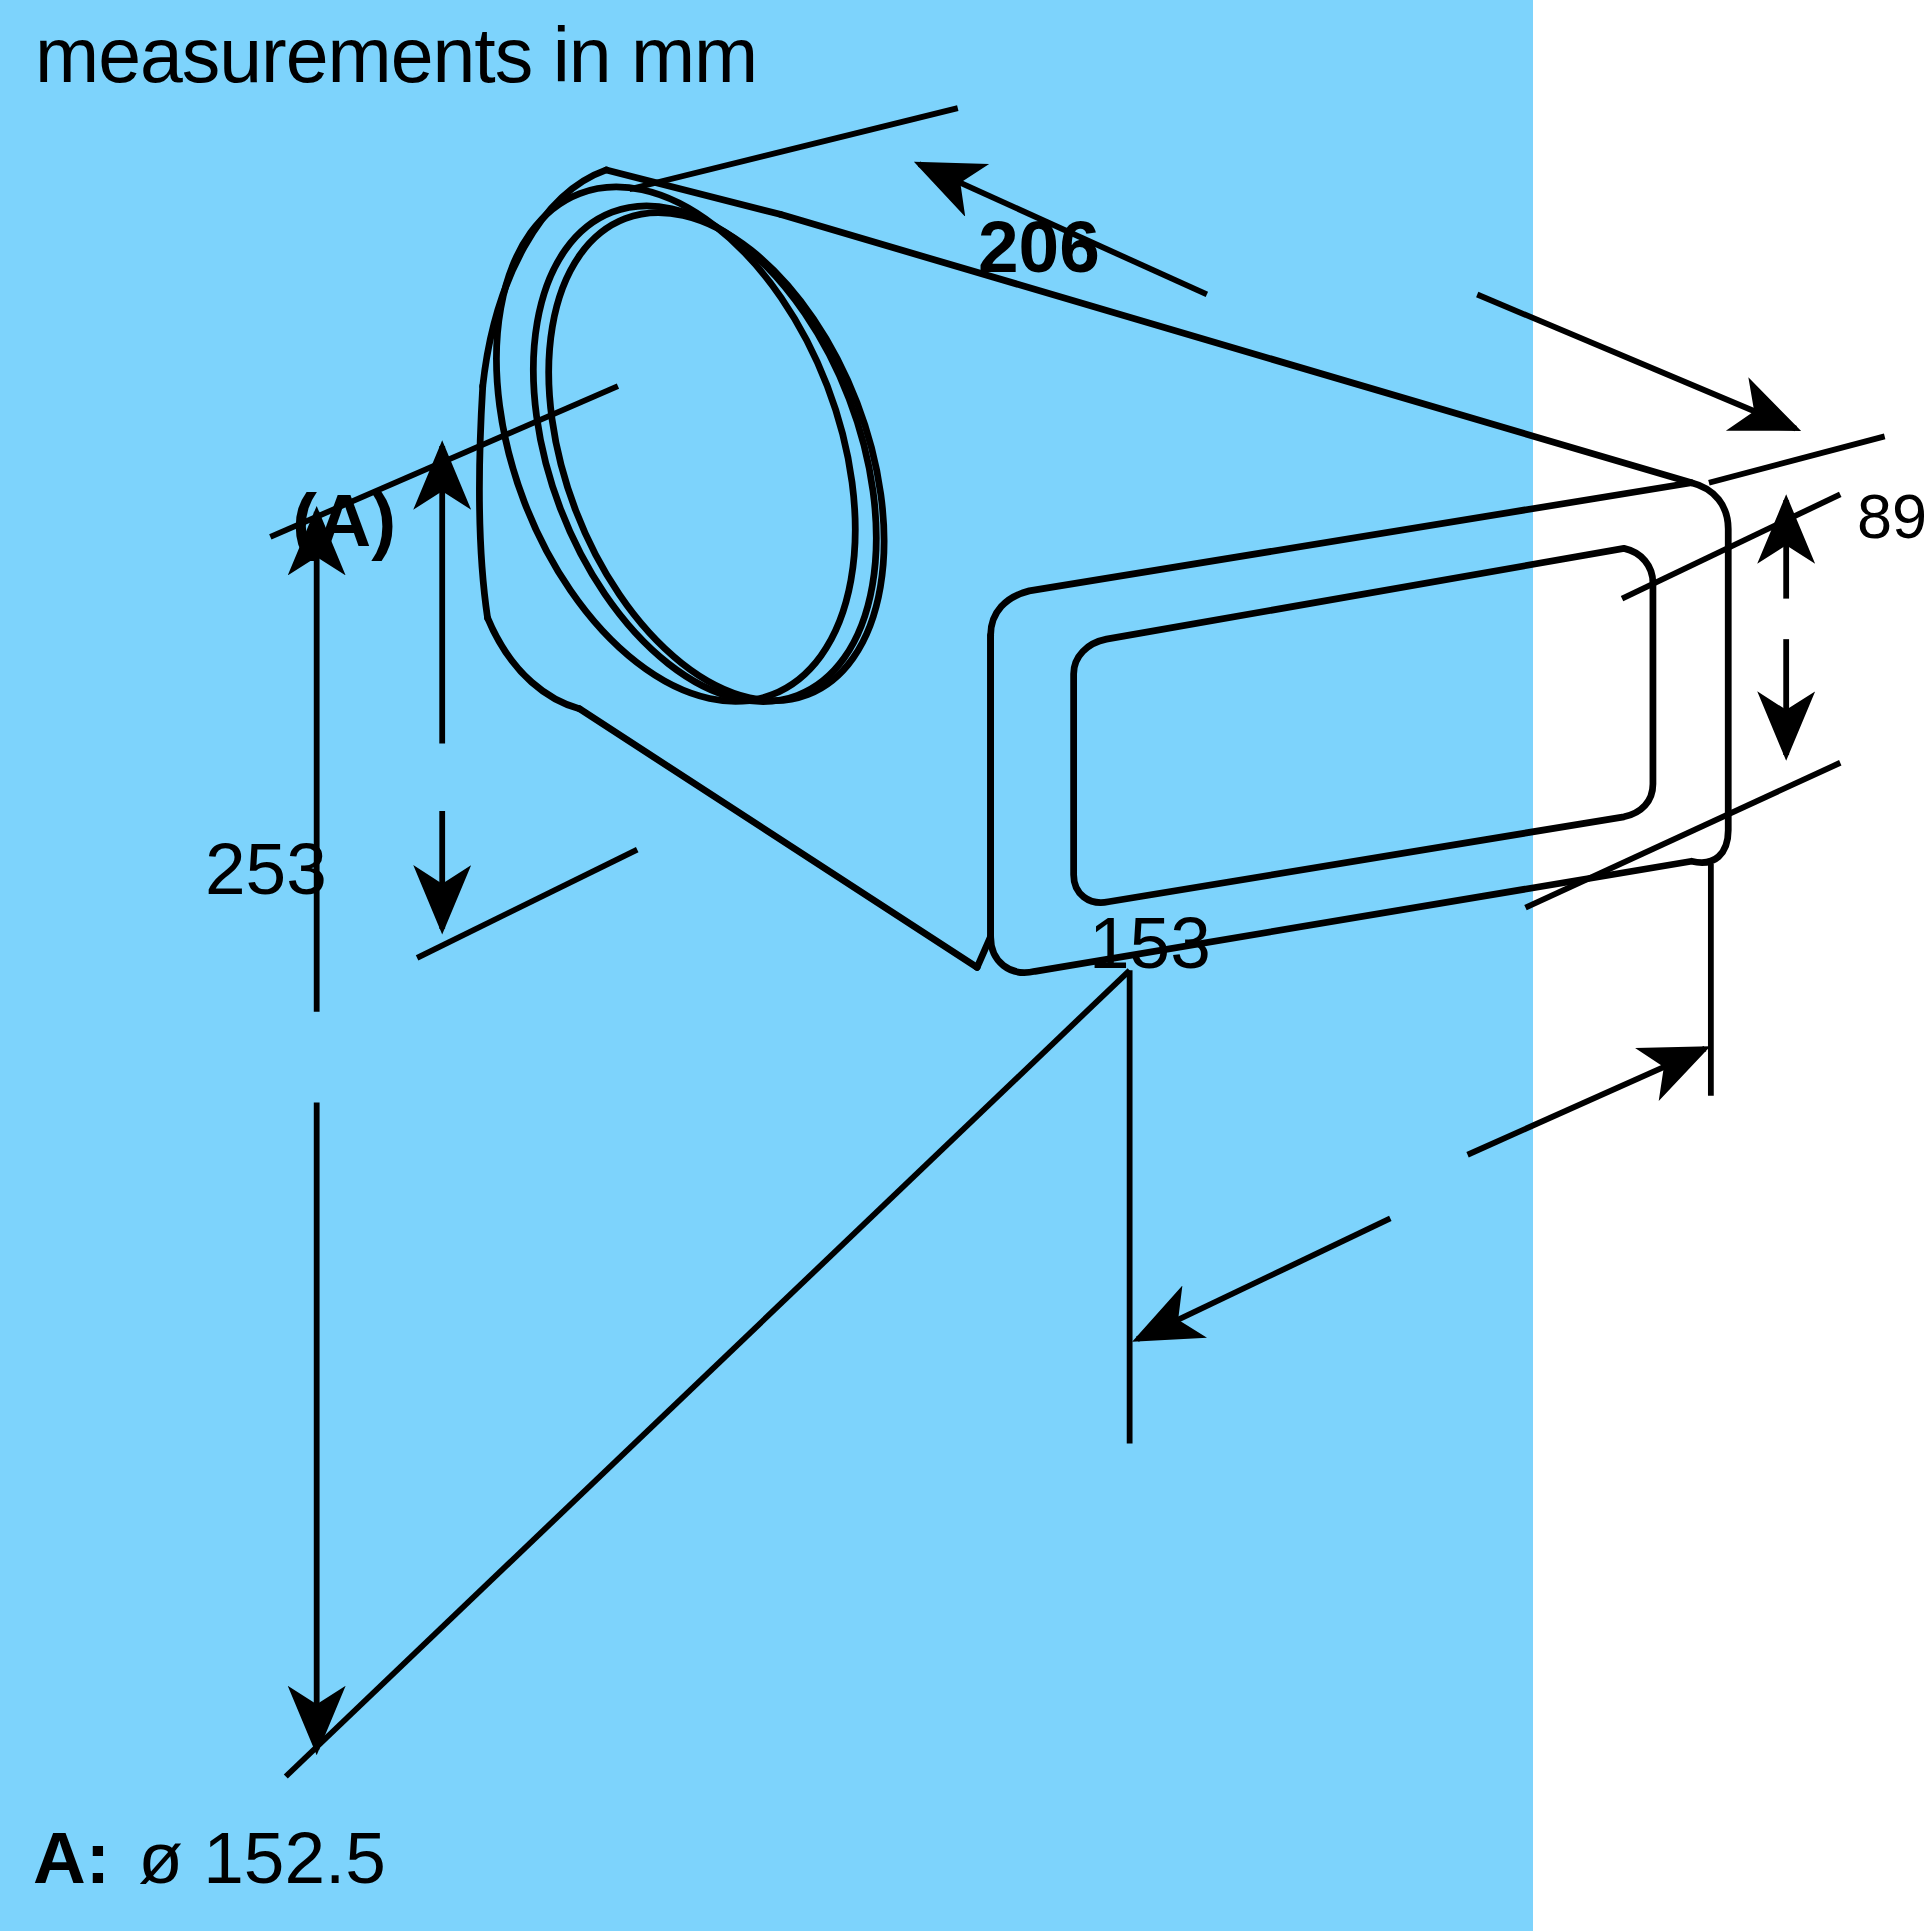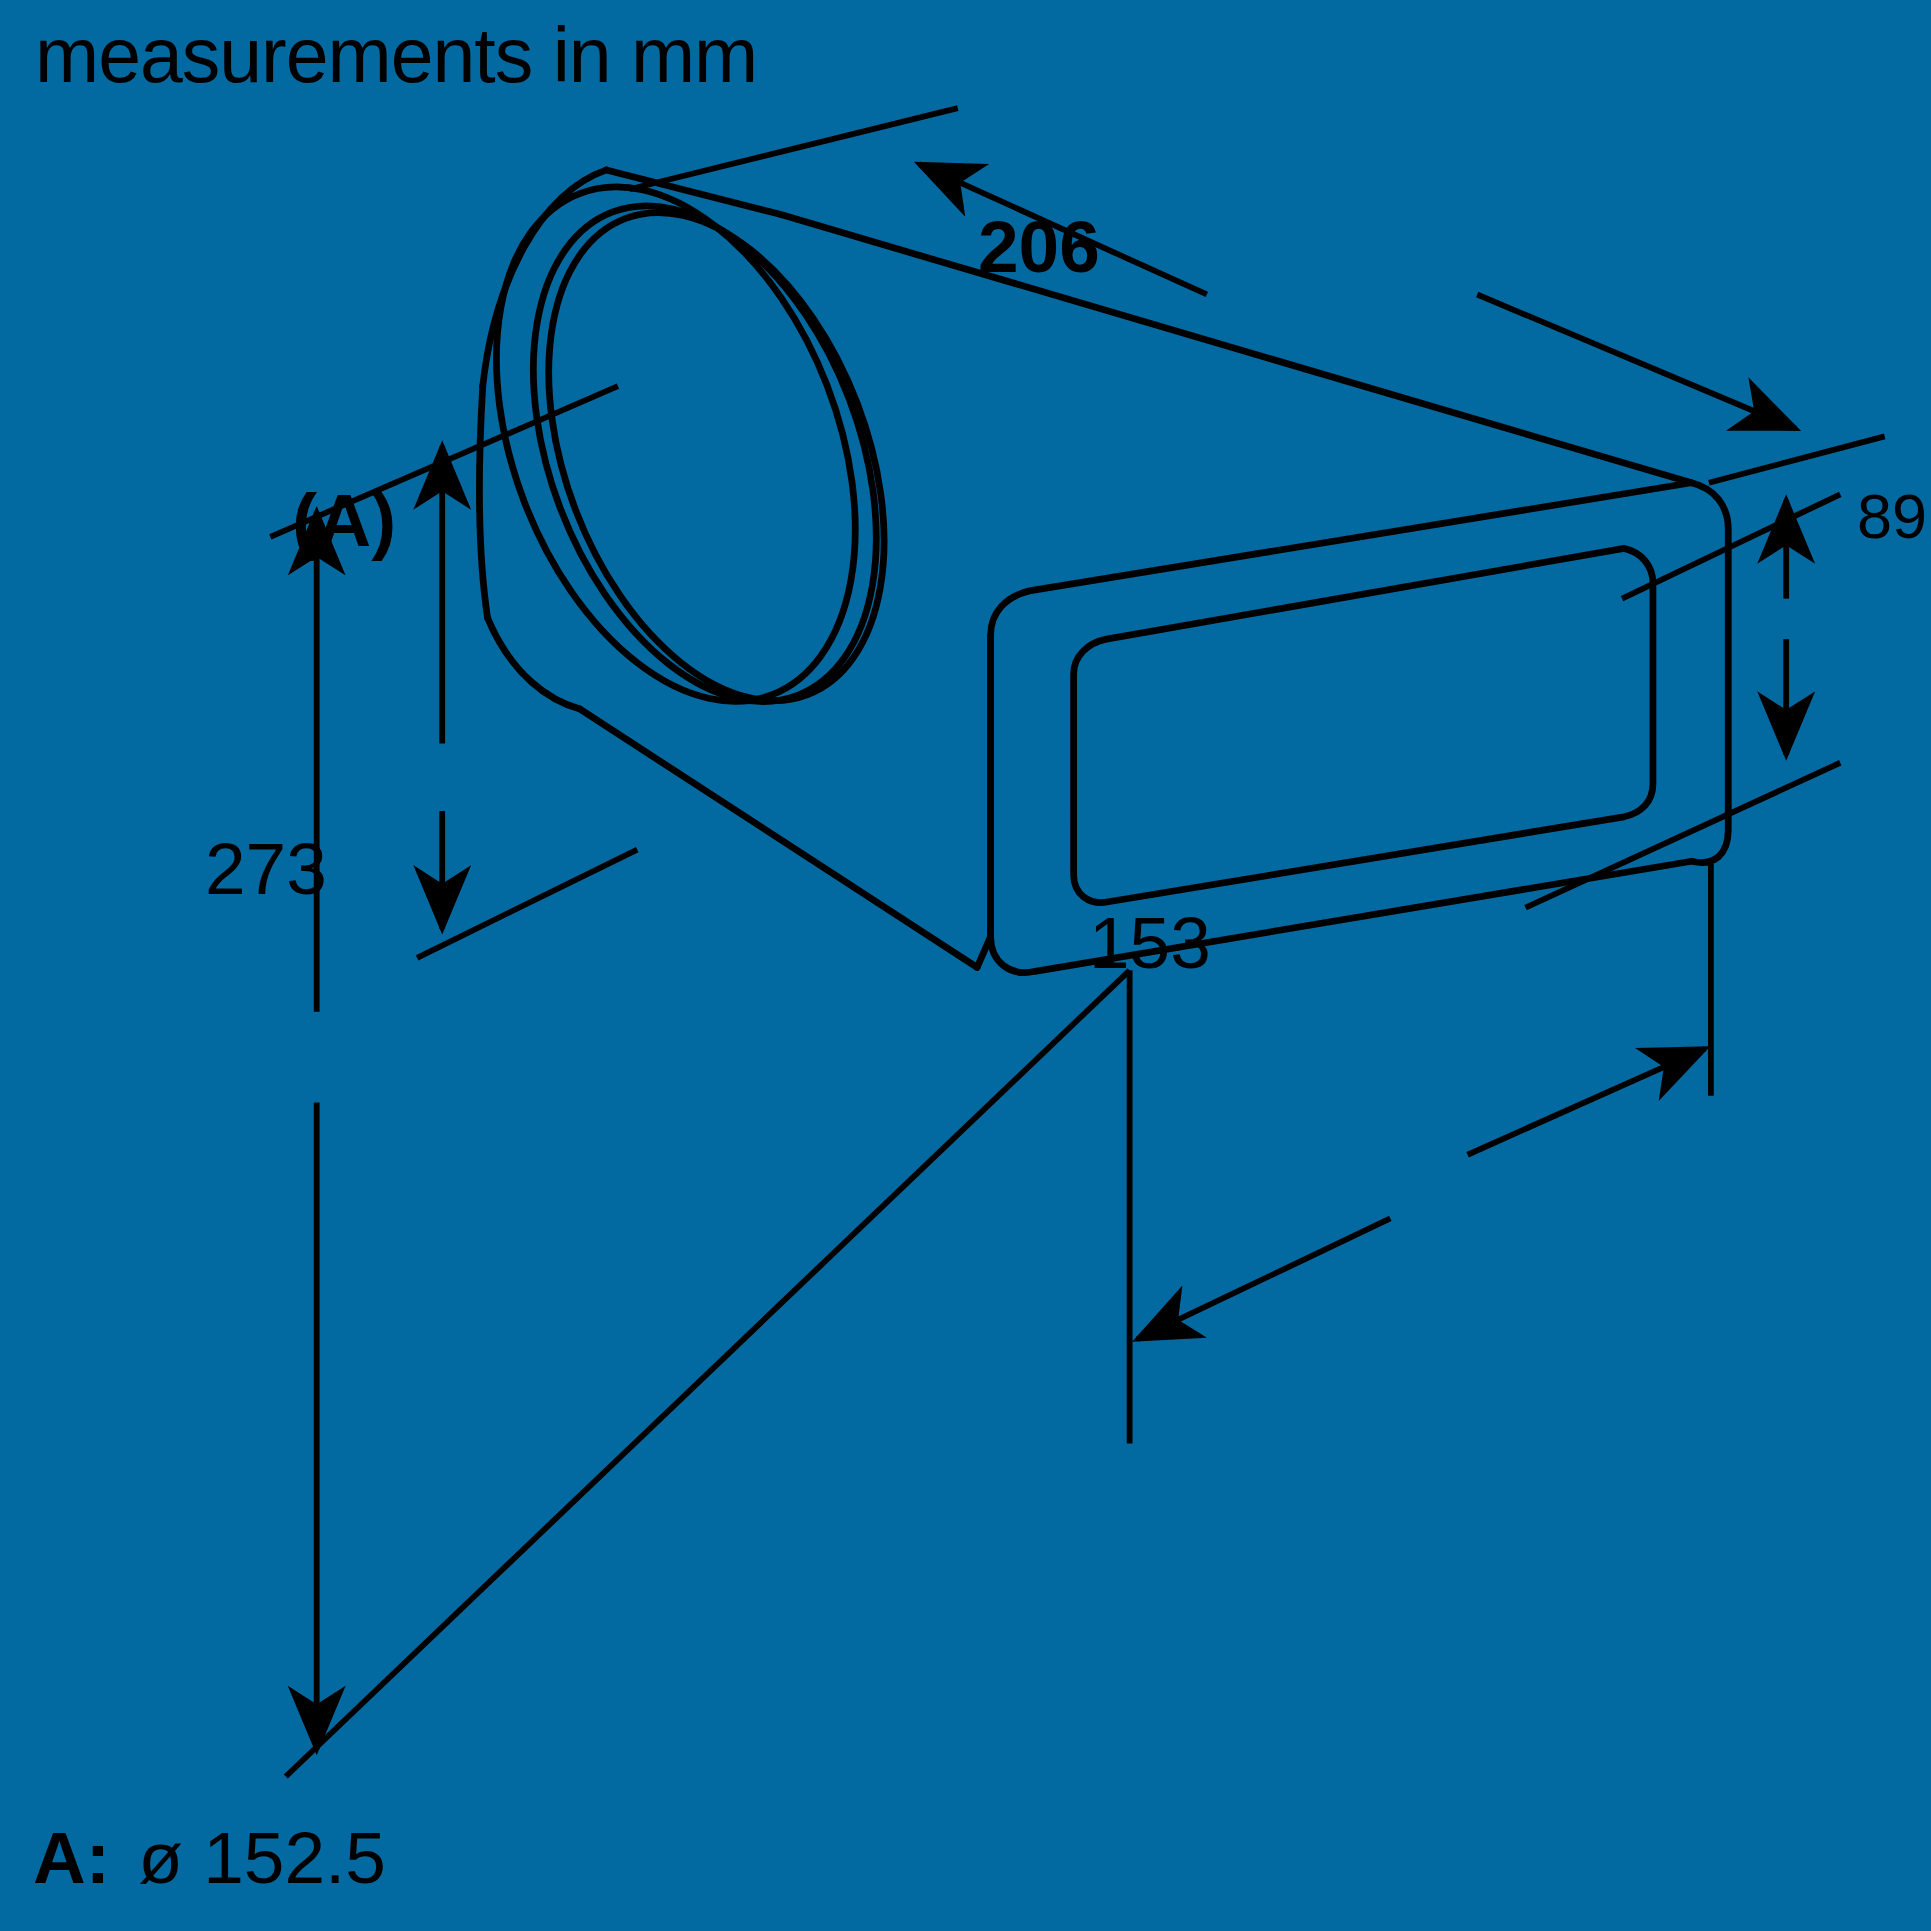--- a/index.html
+++ b/index.html
@@ -8,23 +8,23 @@
     background: #ffffff;
   }
   body {
     width: 1931px;
     height: 1931px;
     font-family: "Liberation Sans", sans-serif;
     overflow: hidden;
   }
   #sheet {
     position: relative;
-    width: 1931px;
+    width: 1533px;
     height: 1931px;
-    background: #0369a1;
+    background: #7dd3fc;
   }
   #drawing-svg {
     position: absolute;
     left: 0;
     top: 0;
     width: 1931px;
     height: 1931px;
     display: block;
   }
   .txt {
@@ -168,21 +168,21 @@
   </svg>
 
   <div class="txt" id="title-text">measurements in mm</div>
 
   <div class="txt" id="dim-206-label">206</div>
 
   <div class="txt" id="dim-89-label">89</div>
 
   <div class="txt" id="dim-222-label">153</div>
 
-  <div class="txt" id="dim-157-label">273</div>
+  <div class="txt" id="dim-157-label">253</div>
 
   <div class="txt" id="dim-A-label">(A)</div>
 
   <div class="txt" id="legend-row">
     <span id="legend-key">A:</span><span>&nbsp;</span><span id="legend-value">ø 152.5</span>
   </div>
 
 </div>
 
 

